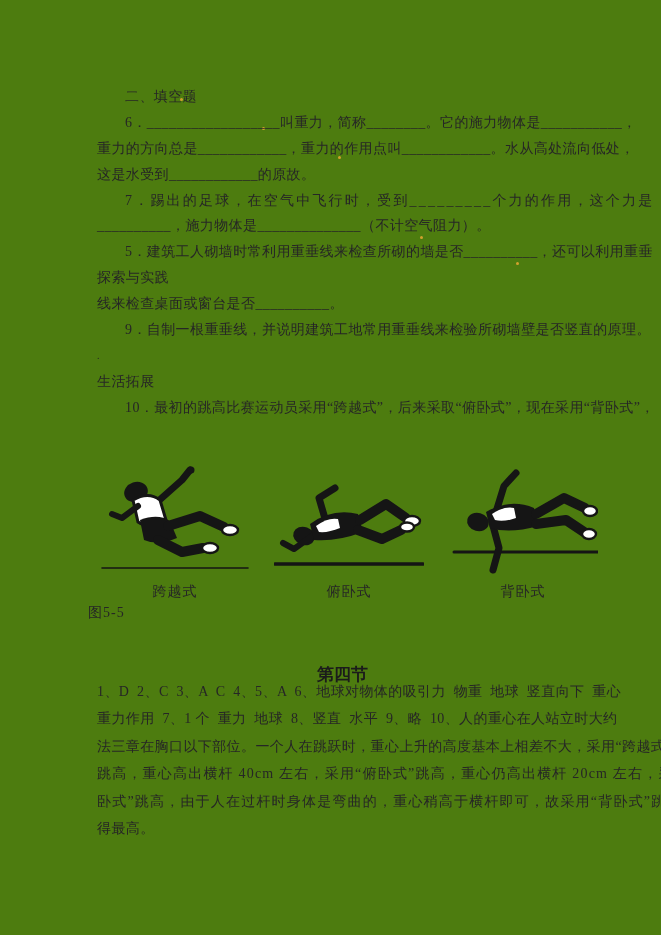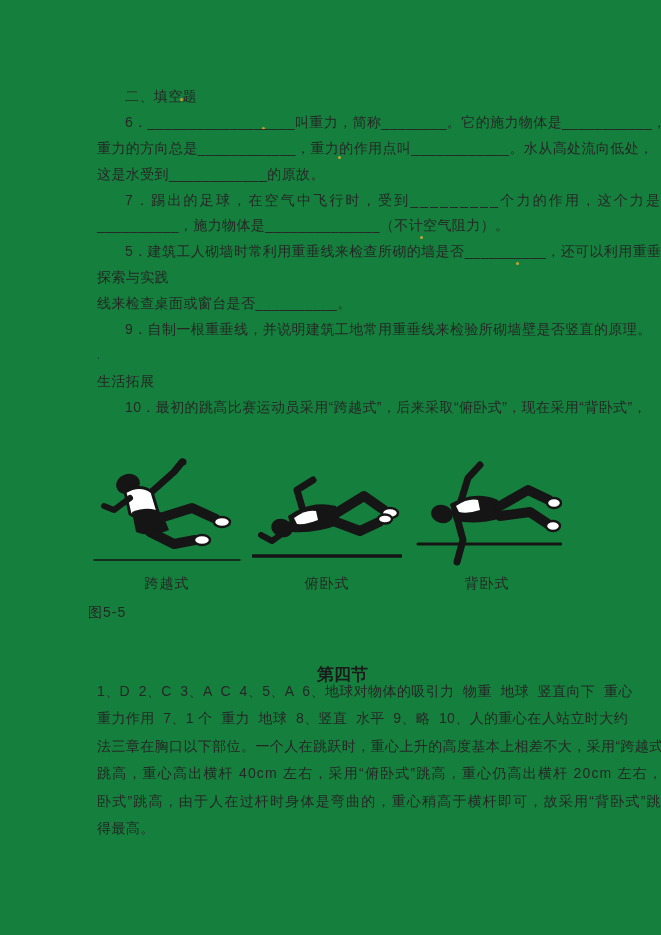--- a/index.html
+++ b/index.html
@@ -1,21 +1,21 @@
 <!DOCTYPE html>
 <html><head>
 <meta charset="utf-8">
 <style>
   html, body { margin: 0; padding: 0; background: #ffffff; }
   .page {
     position: relative;
     width: 661px;
     height: 935px;
-    background: #15803d;
-    font-family: Liberation Sans, sans-serif;
+    background: #4d7c0f;
+    font-family: Liberation Serif, serif;
     color: #262626;
     overflow: hidden;
   }
   .textblock {
     position: absolute;
     top: 84px; left: 97px; right: 60px;
   }
   .line {
     height: 25.9px;
     line-height: 25.9px;
@@ -27,21 +27,21 @@
   .spread { letter-spacing: 2.2px; }
   .spread-sm { letter-spacing: 1.2px; }
   .tiny { font-size: 10px; }
   .figures {
     position: absolute;
     top: 452px; left: 88px; width: 478px;
     display: flex;
     justify-content: space-between;
   }
   .figures figure {
-    margin: 4px; padding: 0;
+    margin: 12px; padding: 0;
     width: 150px;
     text-align: center;
   }
   .figures svg { display: block; }
   .figures figcaption {
     margin-top: 7px;
     font-size: 14px;
     letter-spacing: 1px;
   }
   .fig-caption {

